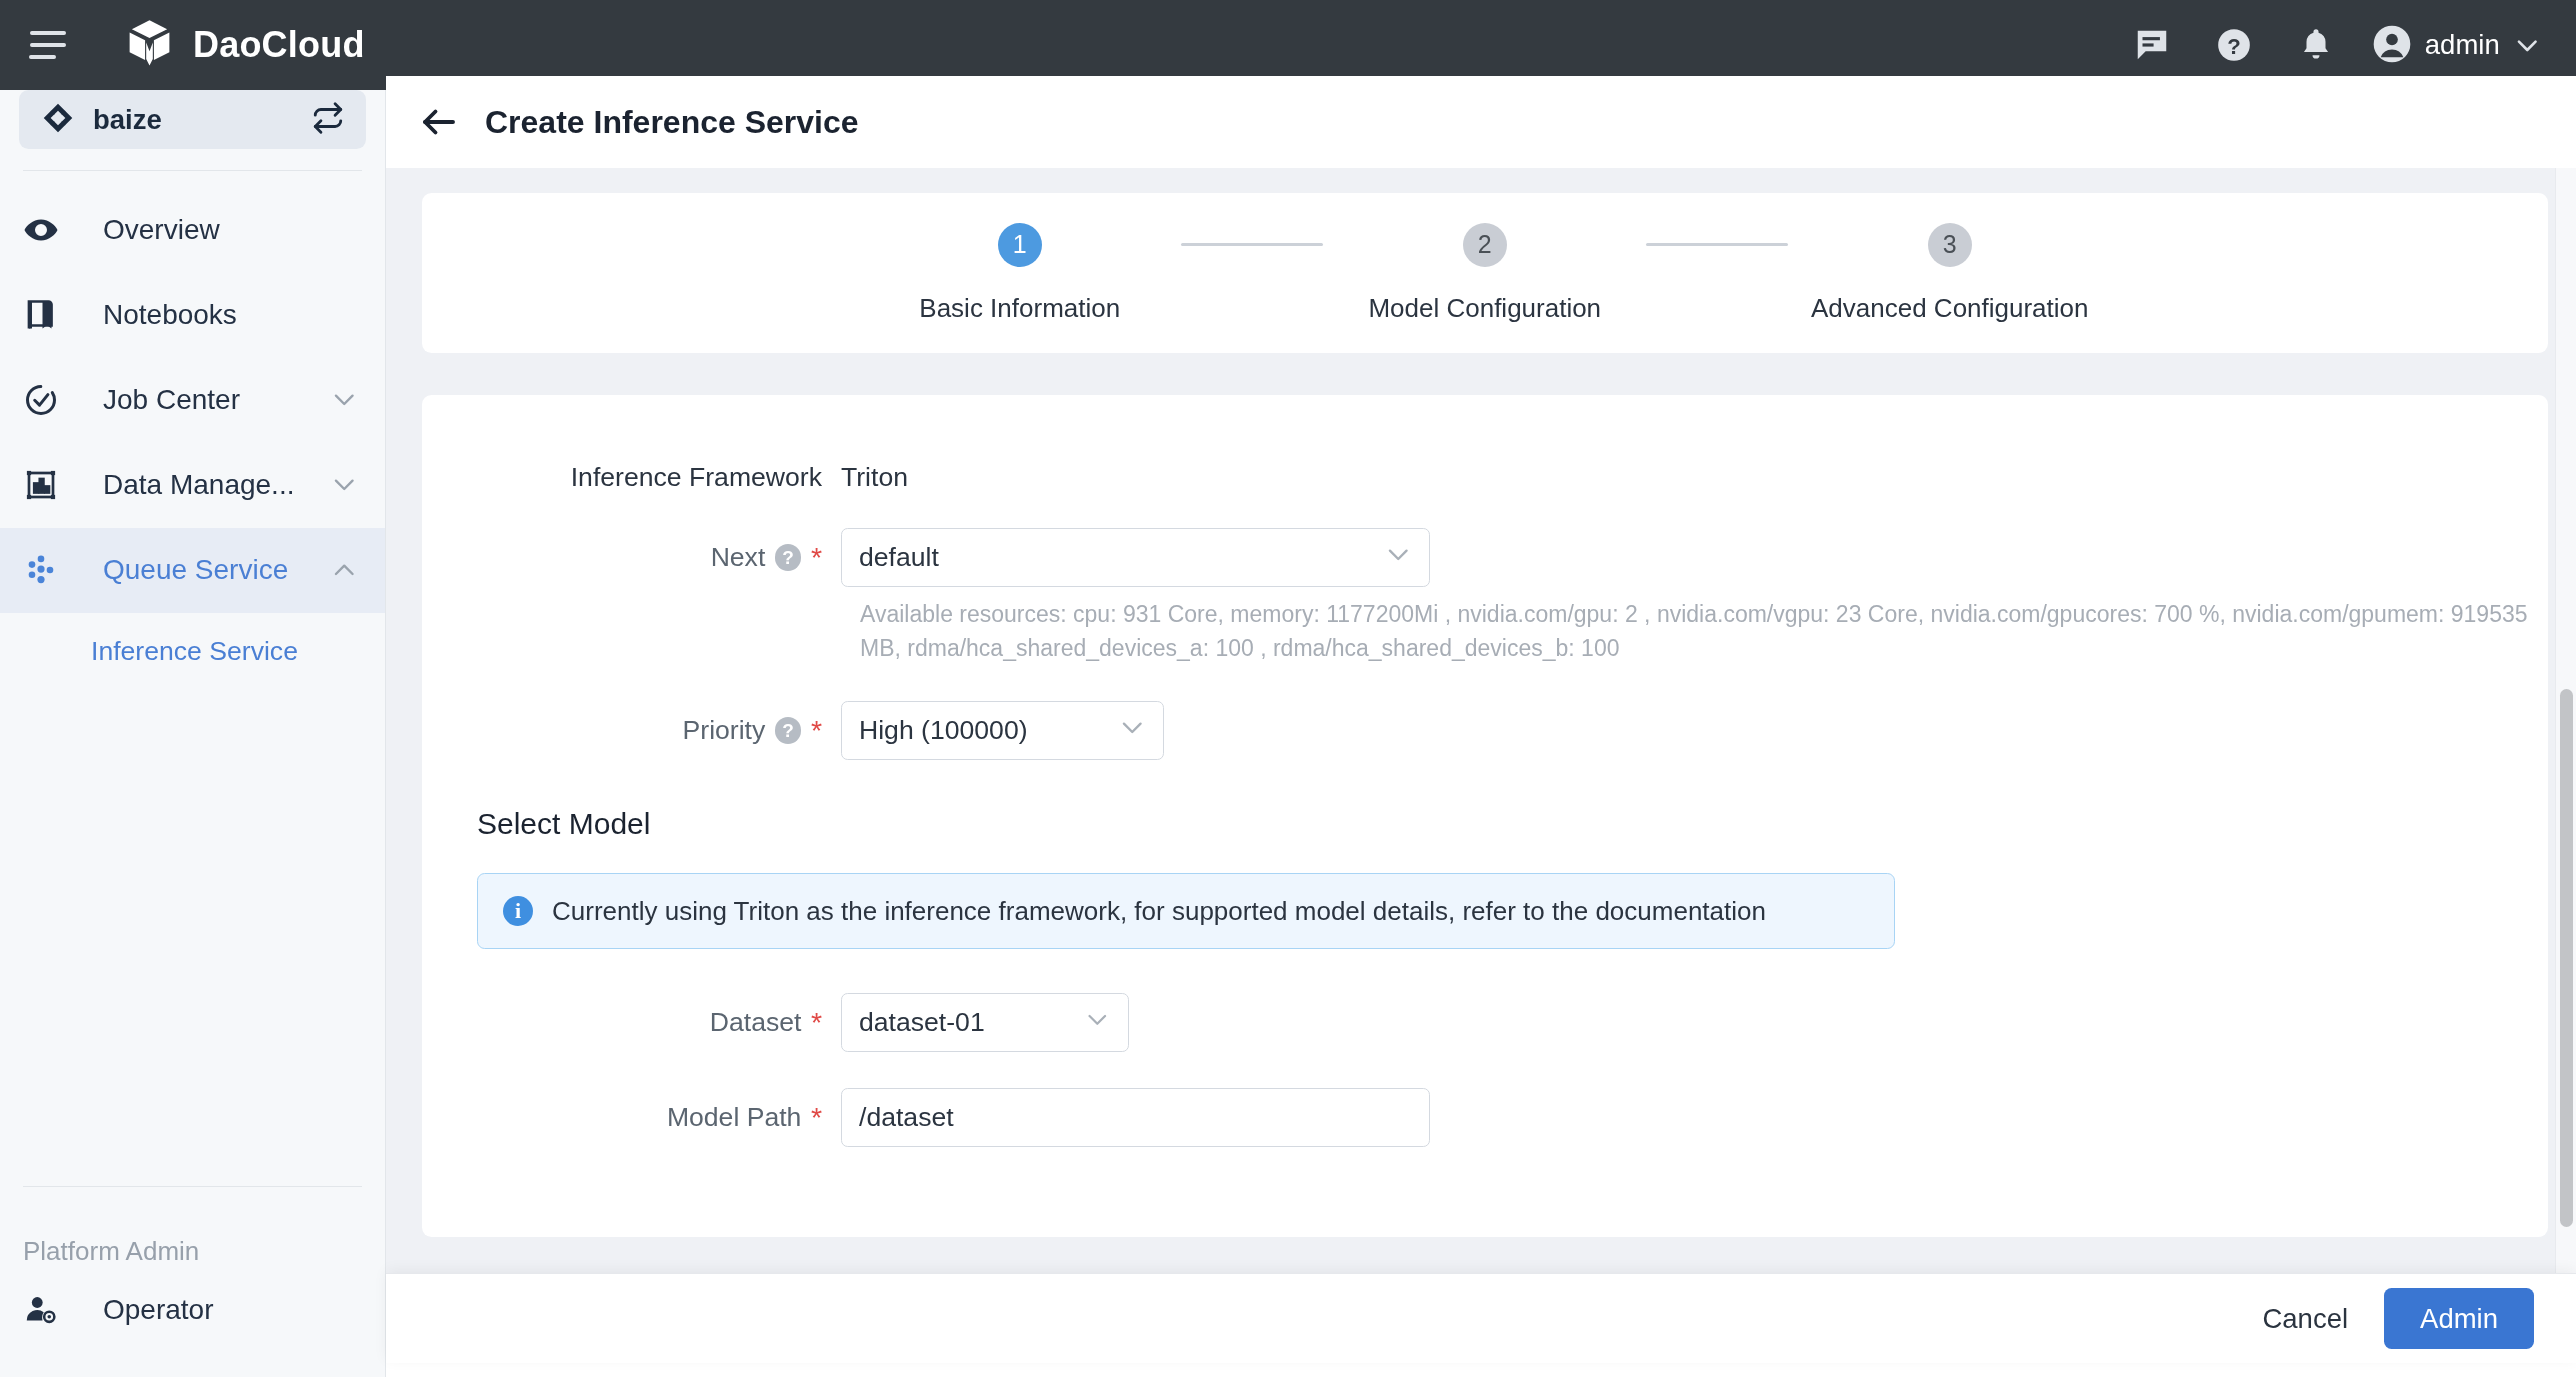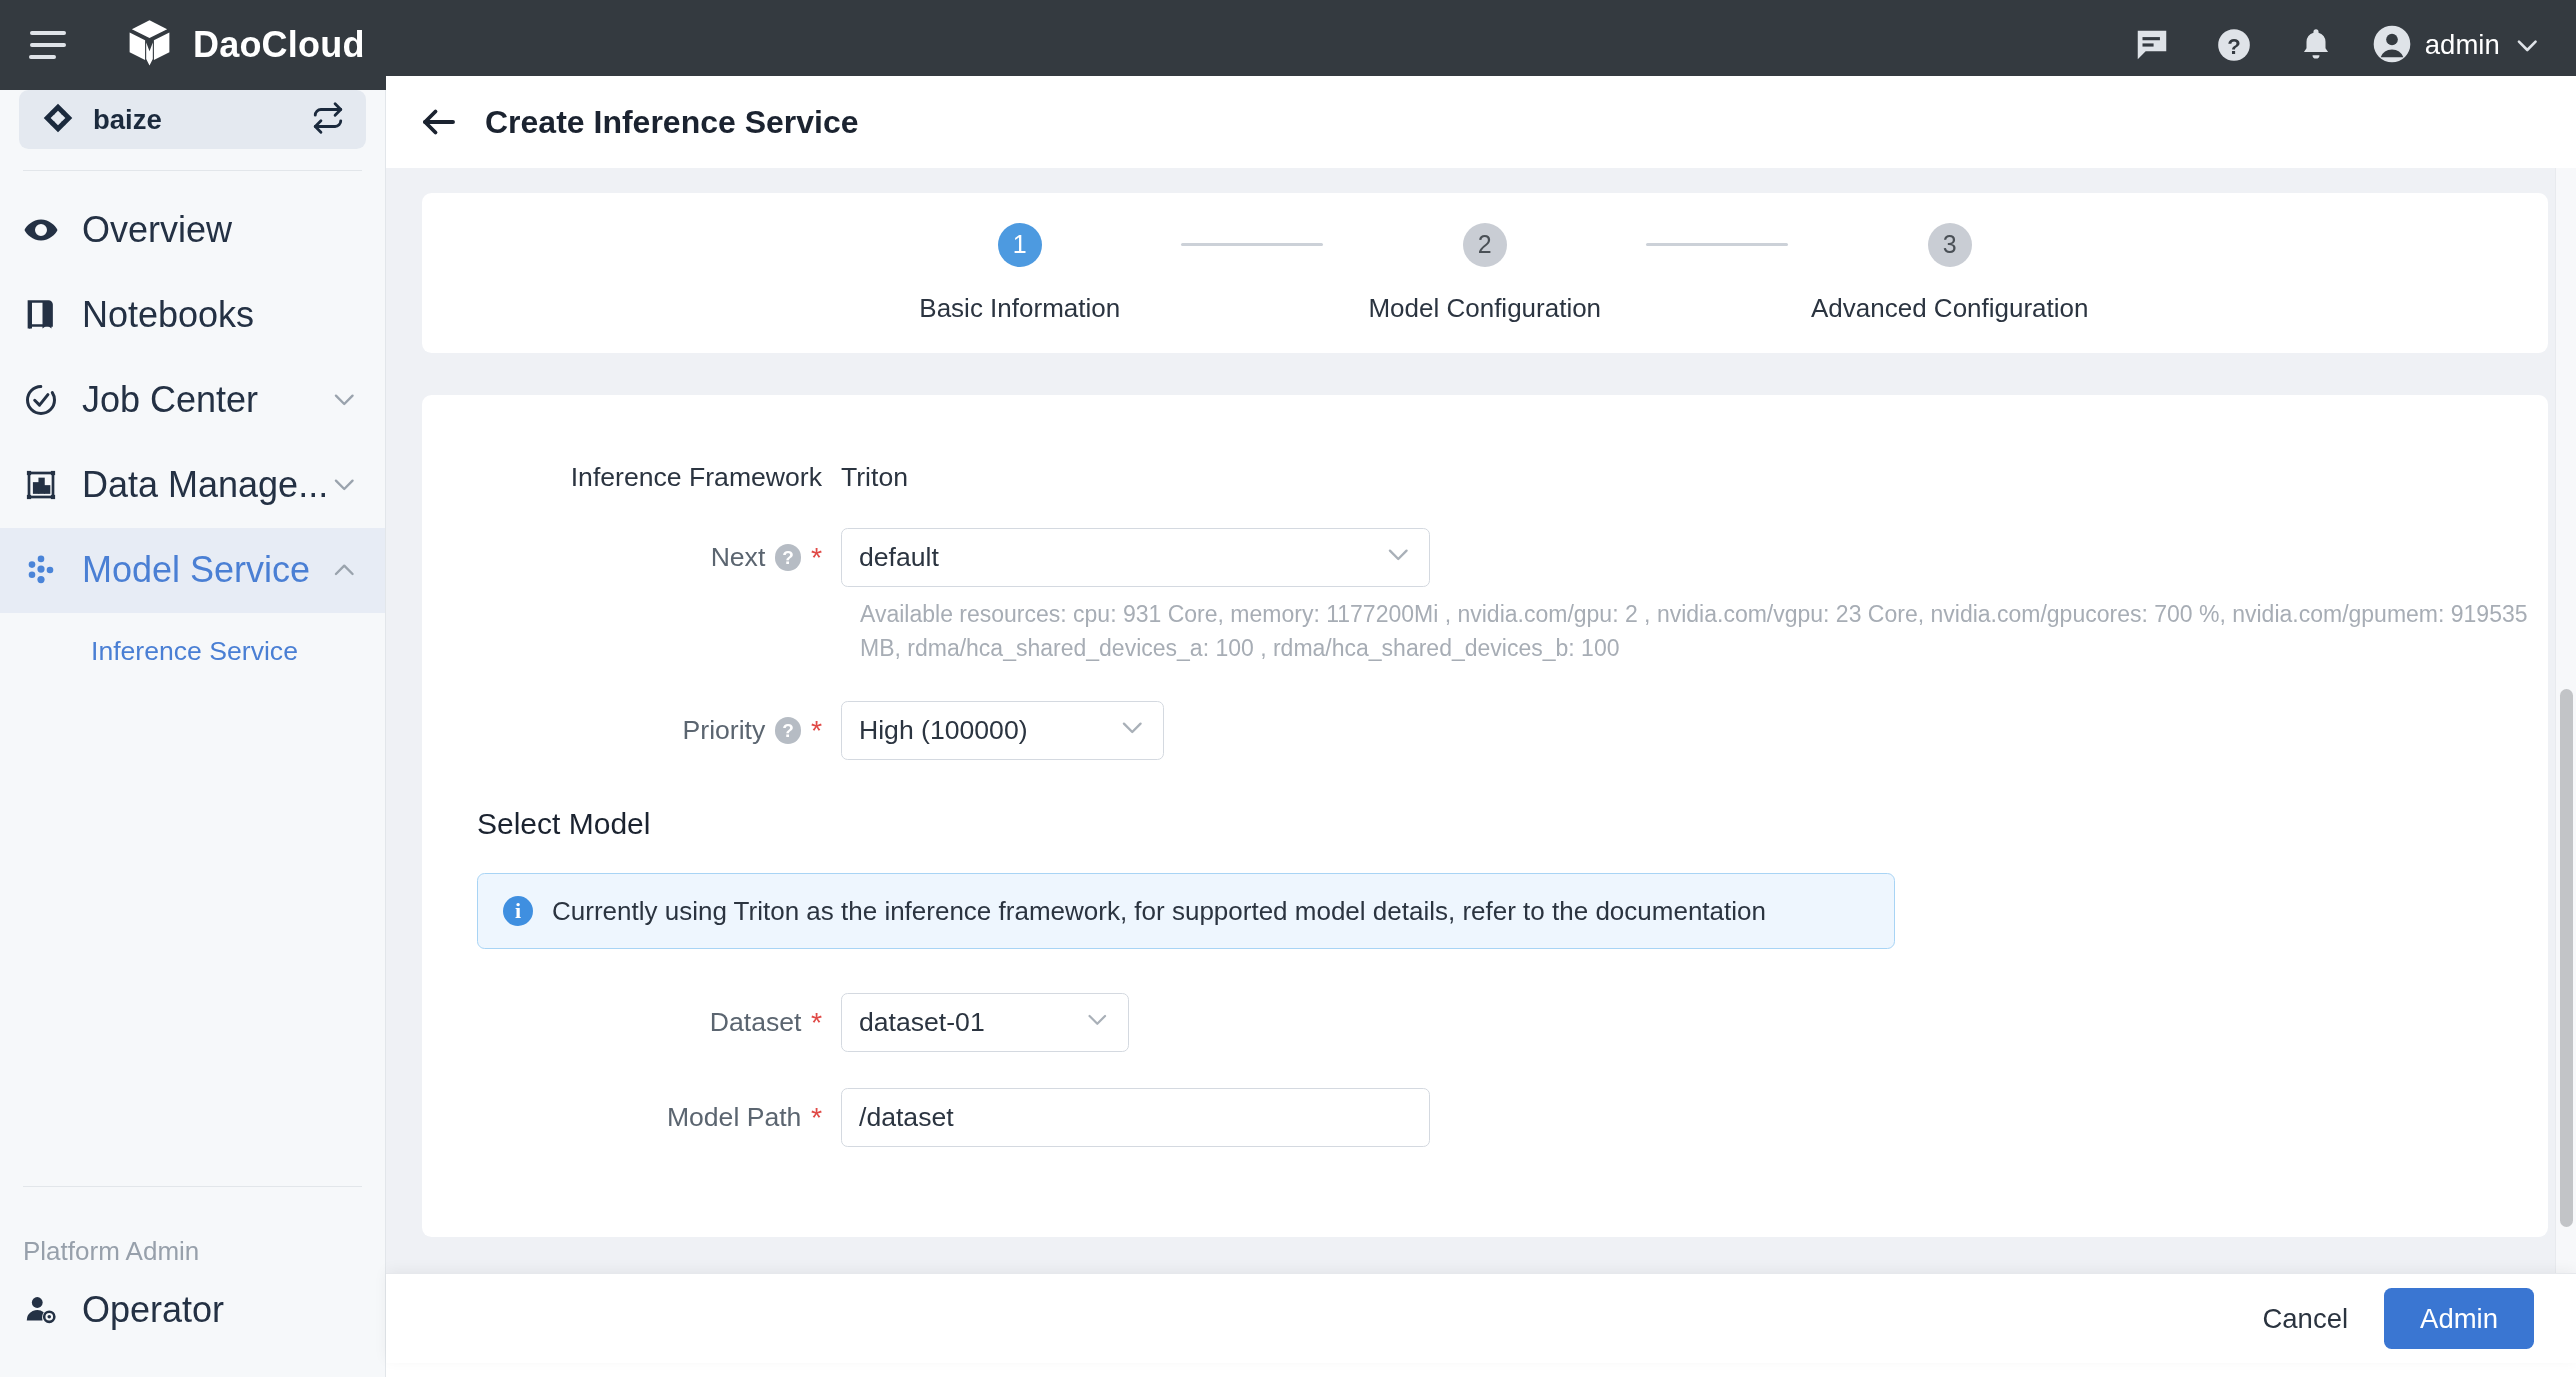--- a/index.html
+++ b/index.html
@@ -60,21 +60,21 @@
     display: flex; align-items: center; padding: 0 21px 0 21px; cursor: pointer;
   }
   .sb-project .label { font-size: 27.5px; font-weight: bold; color: #1b2a3d; margin-left: 17px; }
   .sb-project .swap { margin-left: auto; }
   .sb-divider { height: 0.9px; background: #e2e6ea; margin: 21px 23px 17px 23px; }
   .sb-item {
     display: flex; align-items: center; height: 85px;
     padding: 0 26.6px 0 23px; cursor: pointer;
   }
   .sb-item .ico { width: 44px; display: flex; align-items: center; justify-content: flex-start; }
-  .sb-item .label { font-size: 36px; color: #243144; margin-left: 15px; }
+  .sb-item .label { font-size: 28px; color: #243144; margin-left: 36px; }
   .sb-item .caret { margin-left: auto; }
   .sb-item.active { background: #e7ecf5; }
   .sb-item.active .label { color: #4a7fd4; }
   .sb-sub {
     display: flex; align-items: center; height: 78px; padding-left: 91px; cursor: pointer;
   }
   .sb-sub .label { font-size: 26.6px; color: #4a7fd4; }
   .sb-bottom { position: absolute; bottom: 0; left: 0; width: 100%; }
   .sb-section-title { font-size: 26px; color: #97a0ab; padding: 32px 0 0 23px; }
   .sb-spacer { height: 25px; }
@@ -323,21 +323,21 @@
     <span class="ico">
       <svg width="36" height="36" viewBox="0 0 24 24" fill="#4a84d8">
         <circle cx="12" cy="4.6" r="2.2"></circle>
           <circle cx="12" cy="11.4" r="2.4"></circle>
         <circle cx="12" cy="18.4" r="2.4"></circle>
           <circle cx="6" cy="8.4" r="2.2"></circle>
         <circle cx="6" cy="15.2" r="2.2"></circle>
           <circle cx="18" cy="12" r="2.2"></circle>
       </svg>
     </span>
-    <span class="label">Model Service</span>
+    <span class="label">Queue Service</span>
     <span class="caret">
       <svg width="28.5" height="28.5" viewBox="0 0 24 24" fill="none" stroke="#9aa3ad" stroke-width="2" stroke-linecap="round" stroke-linejoin="round">
           <polyline points="5 16 12 9 19 16"></polyline>
         </svg>
     </span>
   </div>
 
   <div class="sb-sub">
     <span class="label">Inference Service</span>
   </div>

